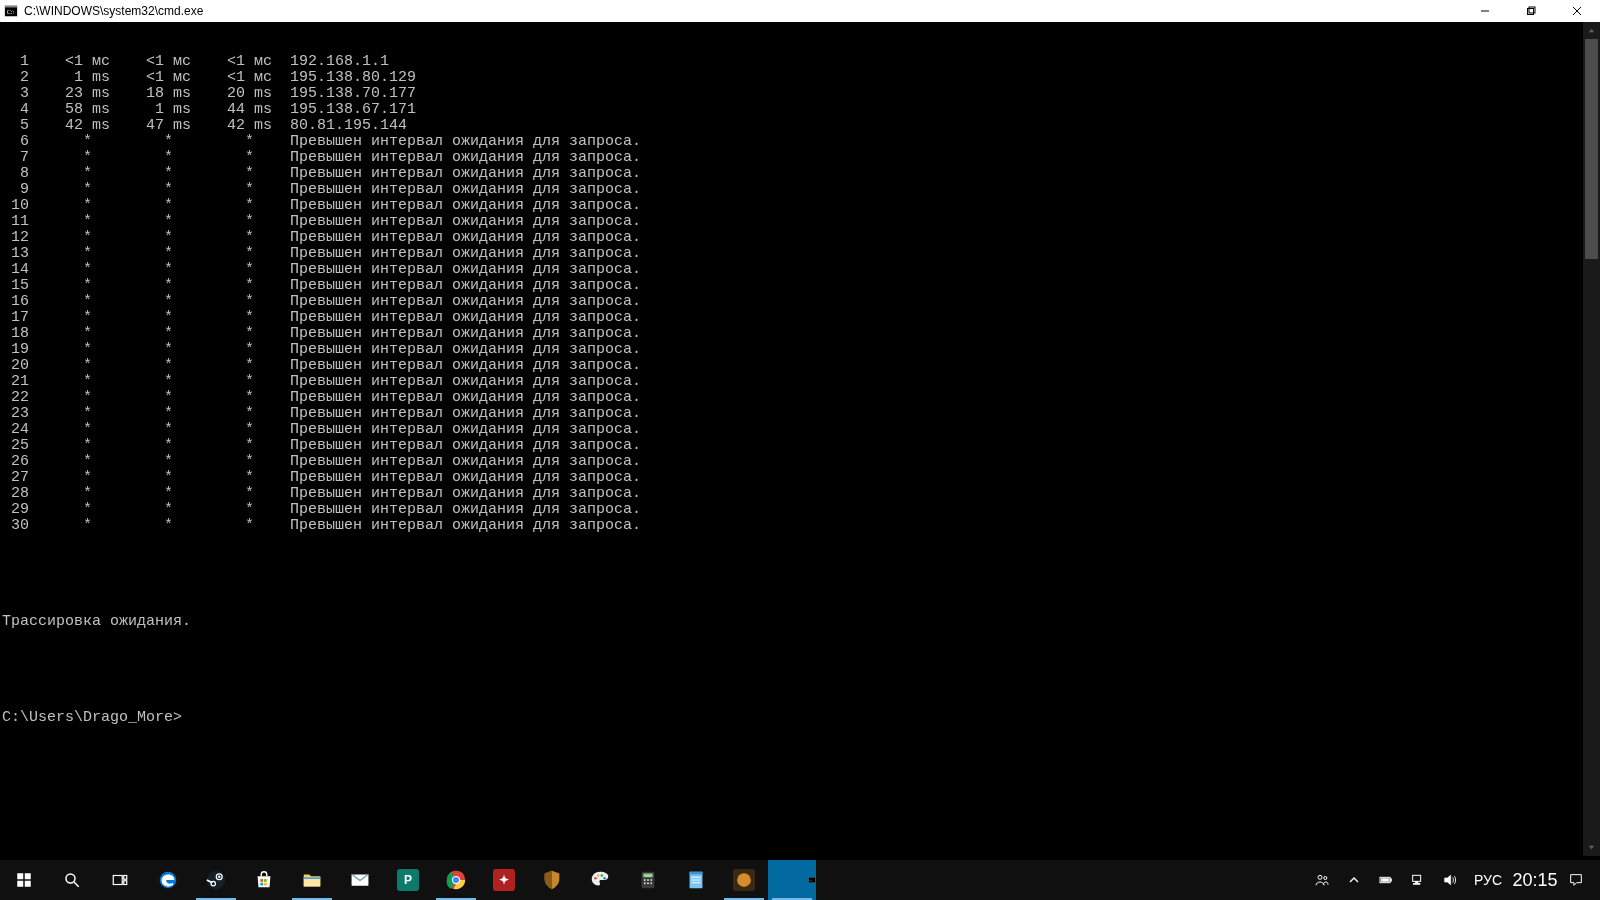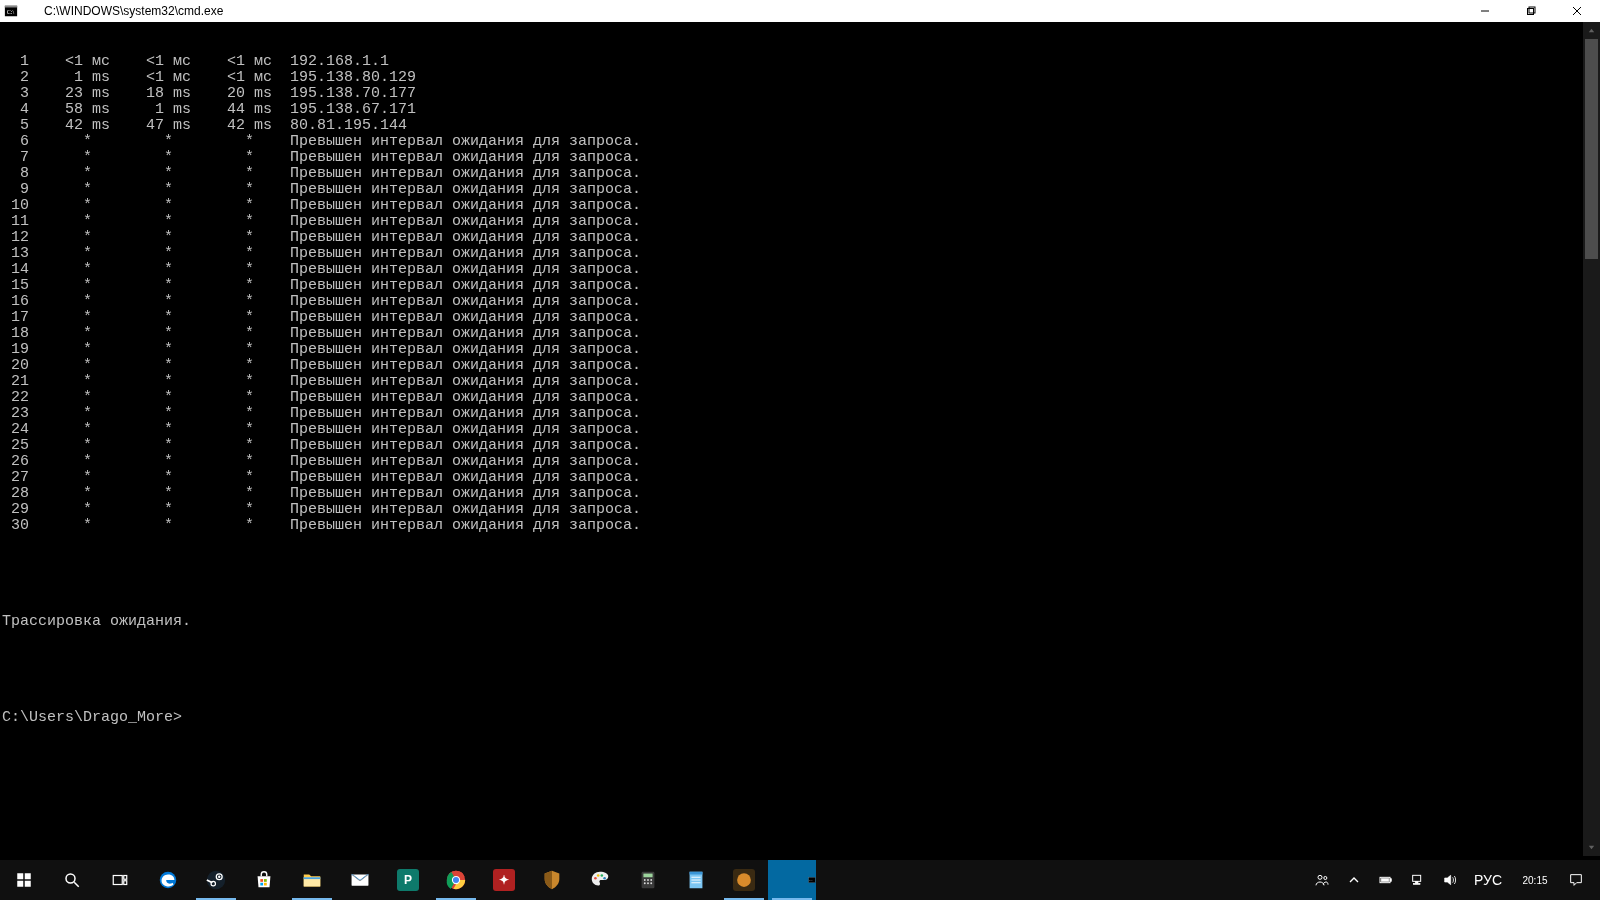--- a/index.html
+++ b/index.html
@@ -2,21 +2,21 @@
 <html><head>
 <meta charset="utf-8">
 <style>
   * { margin:0; padding:0; box-sizing:border-box; }
   html,body { width:1600px; height:900px; overflow:hidden; font-family:"Segoe UI",Tahoma,sans-serif; background:#000; }
   
   .window { position:absolute; left:0; top:0; width:1600px; height:878px; background:#000; display:flex; flex-direction:column; }
   .titlebar { height:22px; background:#fff; color:#000; display:flex; align-items:center; font-size:12px; }
   .titlebar .icon { width:18px; height:18px; margin:0 4px 0 2px; display:flex; align-items:center; justify-content:center; }
   .titlebar .icon svg { width:14px; height:14px; }
-  .titlebar .title { flex:0 0 auto;margin-left:20px; }
+  .titlebar .title { flex:0 0 auto; }
   .titlebar .spacer { flex:1 1 auto; }
   .titlebar .winbtn { width:46px; height:22px; display:flex; align-items:center; justify-content:center; }
   .titlebar .winbtn svg { width:10px; height:10px; stroke:#000; stroke-width:1; fill:none; }
   .client { flex:1 1 auto; background:#000; color:#c0c0c0; font-family:Consolas,"Courier New",monospace; font-size:15px; line-height:16px; white-space:pre; overflow:hidden; position:relative; padding:0 0 0 2px;}
   .row { display:flex; }
   .c-hop  { width:3ch; text-align:right; }
   .c-gap1 { width:2ch; }
   .c-t    { width:7ch; text-align:right; }
   .c-gap2 { width:2ch; }
   .c-host { }
@@ -36,21 +36,21 @@
   .tb-btn.narrow{width:40px;}
   .tb-btn svg { width:18px; height:18px; fill:#fff; }
   .tb-btn.app svg{width:22px;height:22px;}
   .tb-btn.app.active{background:#0369a1;padding-left:40px;}
   .tb-btn.app .underline{position:absolute;left:4px;right:4px;bottom:0;height:2px;background:#76b9ed;}
   .tb-btn.app .underline.running{background:#76b9ed;}
   .tb-spacer{flex:1 1 auto;}
   .tray{display:flex;align-items:center;gap:0;}
   .tray .tb-btn{width:32px;}
   .tray .tb-btn.lang{width:44px;font-size:14px;}
-  .tray .tb-btn.time{width:50px;font-size:10px;}
+  .tray .tb-btn.time{width:50px;font-size:18px;}
   .tray .tb-btn.showdesk{width:8px;border-left:1px solid #333;}
   .tray svg{width:16px;height:16px;fill:#fff;stroke:#fff;}
   
   .ico-square{width:22px;height:22px;border-radius:3px;display:flex;align-items:center;justify-content:center;font-size:12px;font-weight:bold;}
 </style>
 </head>
 <body>
 
 <div class="window">
 

